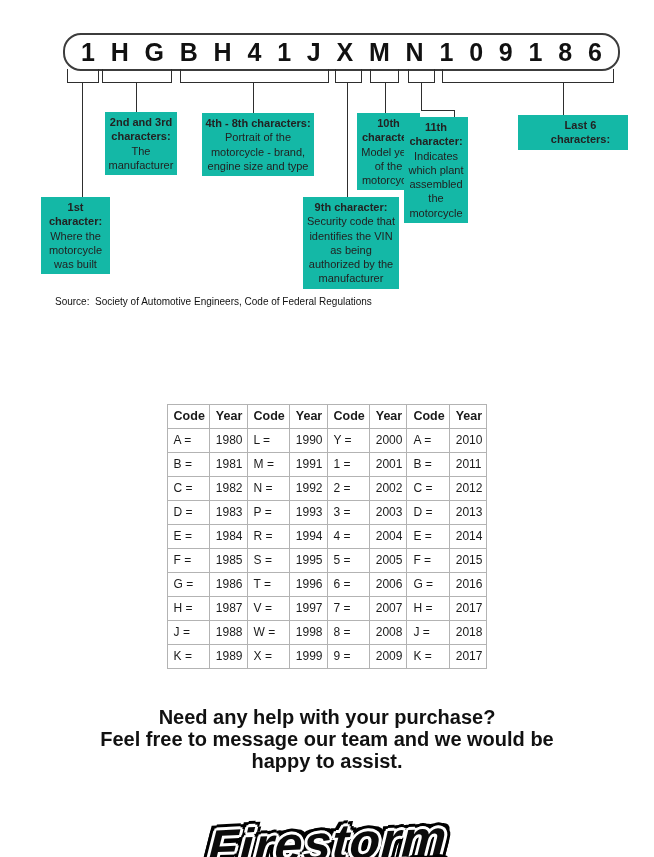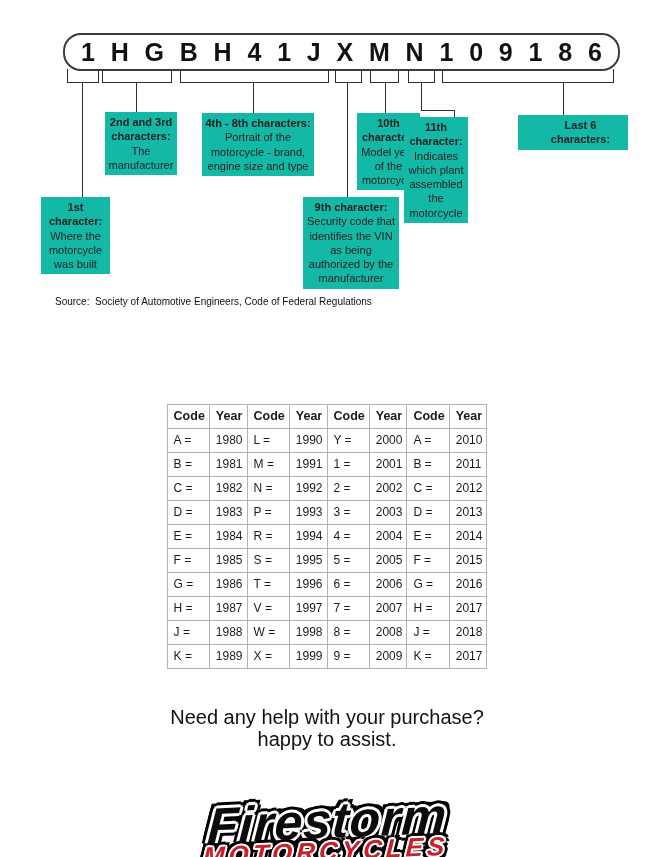--- a/index.html
+++ b/index.html
@@ -29,21 +29,21 @@
 
   
   .table-wrap{margin-top:30px;display:flex;justify-content:center;}
   table.year-table{border-collapse:collapse;font-size:12px;color:#1a1a1a;margin-top:44px;}
   table.year-table th,table.year-table td{
       border:1.5px solid #b3b3b3;text-align:left;
       padding:4px 4px 5px 6px;min-width:26px;}
   table.year-table th{font-weight:bold;font-size:12.5px;}
 
   
-  .help{margin-top:37px;text-align:center;font-weight:normal;font-size:20px;
+  .help{margin-top:37px;text-align:center;font-weight:bold;font-size:20px;
         line-height:22px;color:#111;}
 
   
   .logo{margin-top:46px;text-align:center;transform:rotate(-2.5deg) skewX(-6deg);}
   .logo-main{font-size:50px;font-weight:bold;font-style:italic;letter-spacing:1px;
       color:#0b0b0b;line-height:1;
       text-shadow:
         -2px -2px 0 #fff, 2px -2px 0 #fff, -2px 2px 0 #fff, 2px 2px 0 #fff,
         -3px 0 0 #fff, 3px 0 0 #fff, 0 -3px 0 #fff, 0 3px 0 #fff,
         -5px -5px 0 #000, 5px -5px 0 #000, -5px 5px 0 #000, 5px 5px 0 #000,
@@ -244,19 +244,20 @@
           <td>2009</td>
           <td>K =</td>
           <td>2017</td>
         </tr>
       </tbody>
     </table>
 </div>
 
 <div class="help">
   <div>Need any help with your purchase?</div>
+  <div>Feel free to message our team and we would be</div>
   <div>happy to assist.</div>
 </div>
 
 <div class="logo">
   <div class="logo-main">Firestorm</div>
   <div class="logo-sub">MOTORCYCLES</div>
 </div>
 
 </body></html>

